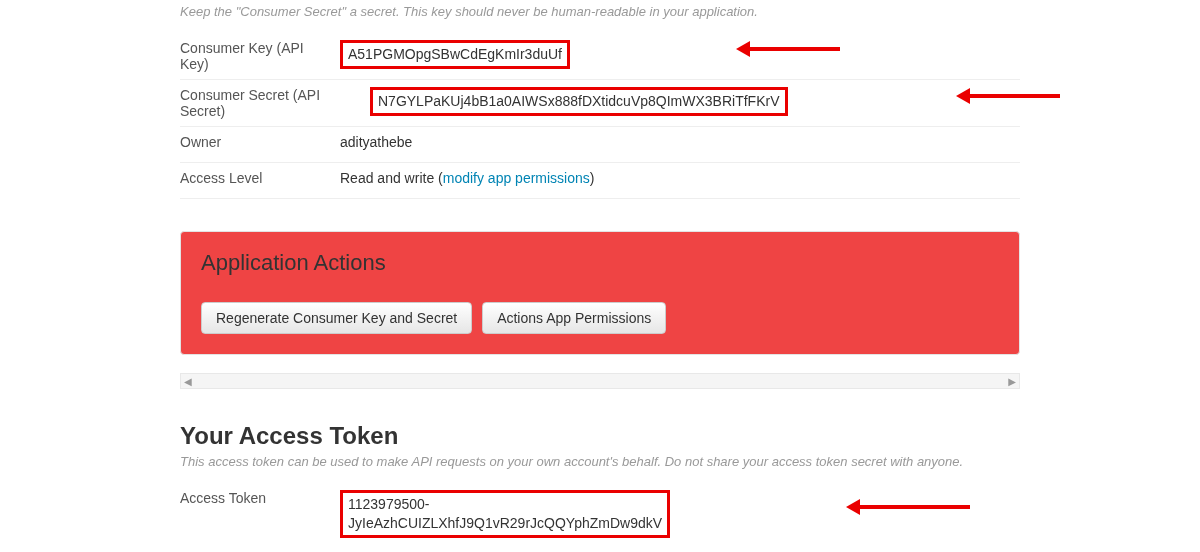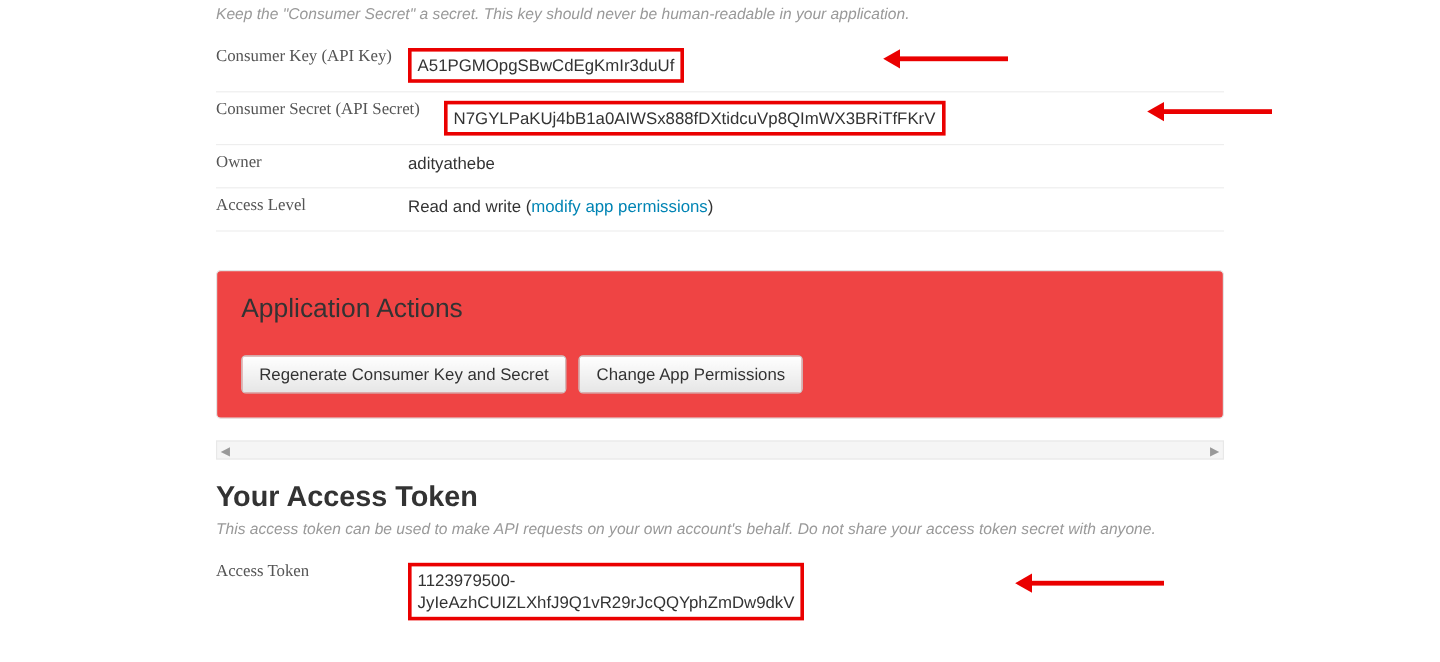--- a/index.html
+++ b/index.html
@@ -29,21 +29,20 @@
     min-height: 36px;
     position: relative;
   }
   .row.noborder { border-bottom: none; }
   .label {
     width: 160px;
     min-width: 160px;
     color: #555;
     font-size: 14px;
     padding-right: 8px;
-    font-family: Liberation Serif, serif;
   }
   .value {
     color: #333;
     font-size: 14px;
   }
   .link { color: #0084b4; cursor: pointer; }
   .well {
     background: #ef4444;
     border: 1px solid #e3e3e3;
     border-radius: 4px;
@@ -77,21 +76,21 @@
   }
   .scrollbar::before, .scrollbar::after {
     position: absolute;
     top: 2px;
     font-size: 10px;
     color: #999;
   }
   .scrollbar::before { content: "◀"; left: 3px; }
   .scrollbar::after  { content: "▶"; right: 3px; }
   h2.section {
-    margin: 18px 0 4px 0;
+    margin: 33px 0 4px 0;
     font-size: 24px;
     font-weight: 700;
     color: #333;
   }
   .redbox {
     border: 3px solid #ea0000;
     padding: 2px 5px;
     display: inline-block;
     line-height: 1.35;
   }
@@ -146,21 +145,21 @@
     <div class="label">Access Level</div>
     <div class="value">
       <span>Read and write (</span><span class="link">modify app permissions</span><span>)</span>
     </div>
   </div>
 
 
   <div class="well">
     <h2>Application Actions</h2>
     <button class="btn">Regenerate Consumer Key and Secret</button>
-    <button class="btn">Change App Permissions</button>
+    <button class="btn">Actions App Permissions</button>
   </div>
 
   <div class="scrollbar"></div>
 
   <h2 class="section">Your Access Token</h2>
   <p class="hint">This access token can be used to make API requests on your own account's behalf. Do not share your access token secret with anyone.</p>
 
   <div class="row noborder">
     <div class="label">Access Token</div>
     <div class="value">

